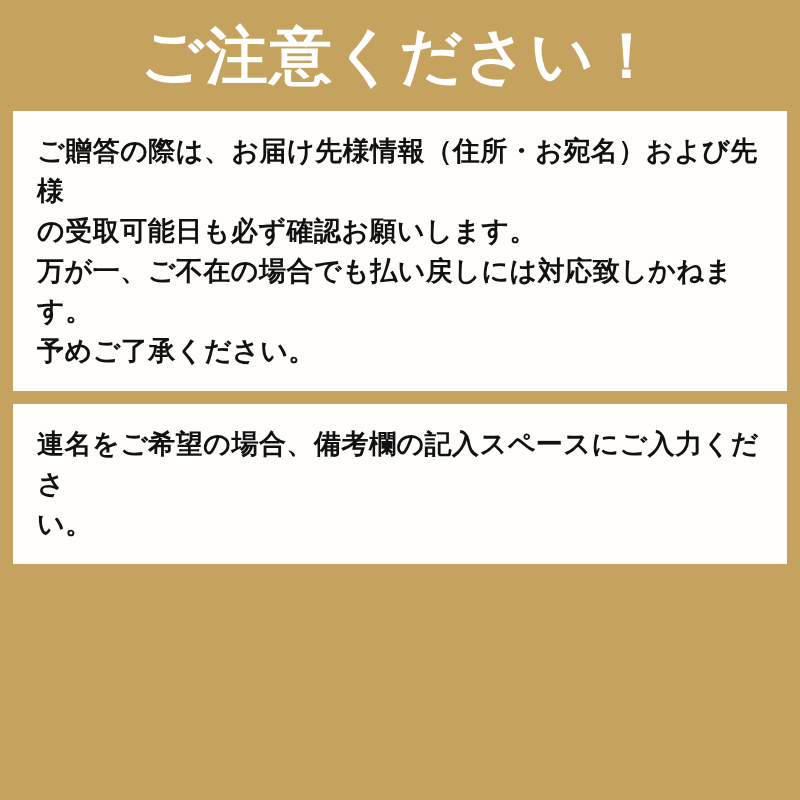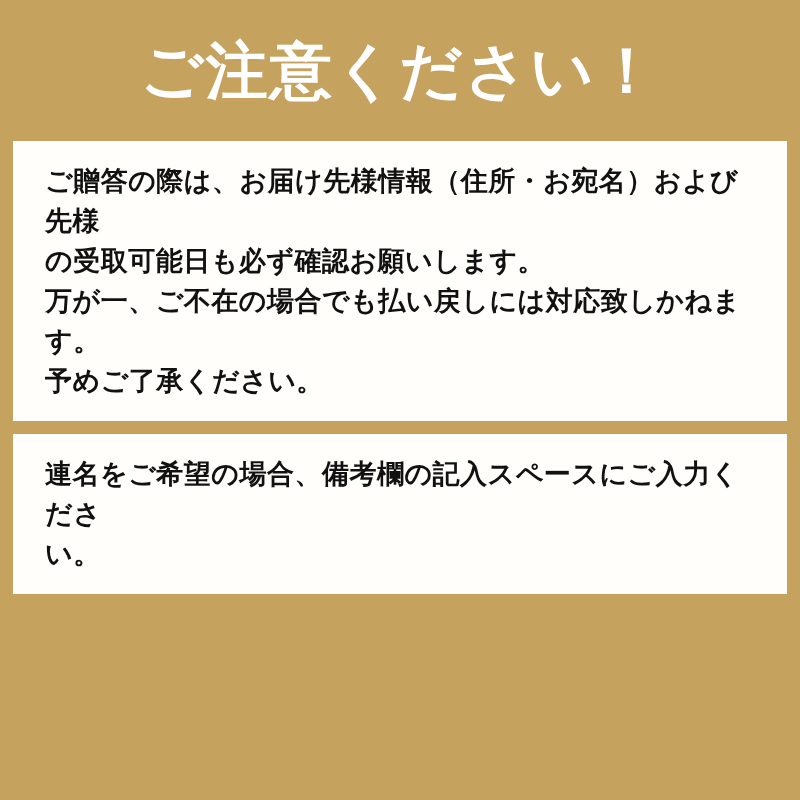--- a/index.html
+++ b/index.html
@@ -19,36 +19,36 @@
     overflow: hidden;
   }
   .page {
     box-sizing: border-box;
     width: 800px;
     height: 800px;
     padding: 0 13px;
   }
   .title {
     margin: 0;
-    height: 141px;
+    height: 111px;
     display: flex;
     align-items: center;
     justify-content: center;
     color: var(--title-white, #ffffff);
     font-family: "DejaVu Serif", "Liberation Serif", serif;
     font-size: 62px;
     font-weight: 600;
     letter-spacing: 2px;
     line-height: 1;
     white-space: nowrap;
   }
   .notice-box {
     box-sizing: border-box;
     background: var(--box-white, #fffefb);
-    padding: 20px 32px;
+    padding: 20px 24px;
     margin-bottom: 13px;
   }
   .notice-box:nth-of-type(2) { margin-bottom: 12px; }
   .notice-box:nth-of-type(4) { margin-bottom: 15px; }
   .notice-text {
     margin: 0;
     font-family: "DejaVu Sans", "Liberation Sans", sans-serif;
     font-size: 27px;
     font-weight: bold;
     line-height: 40px;

